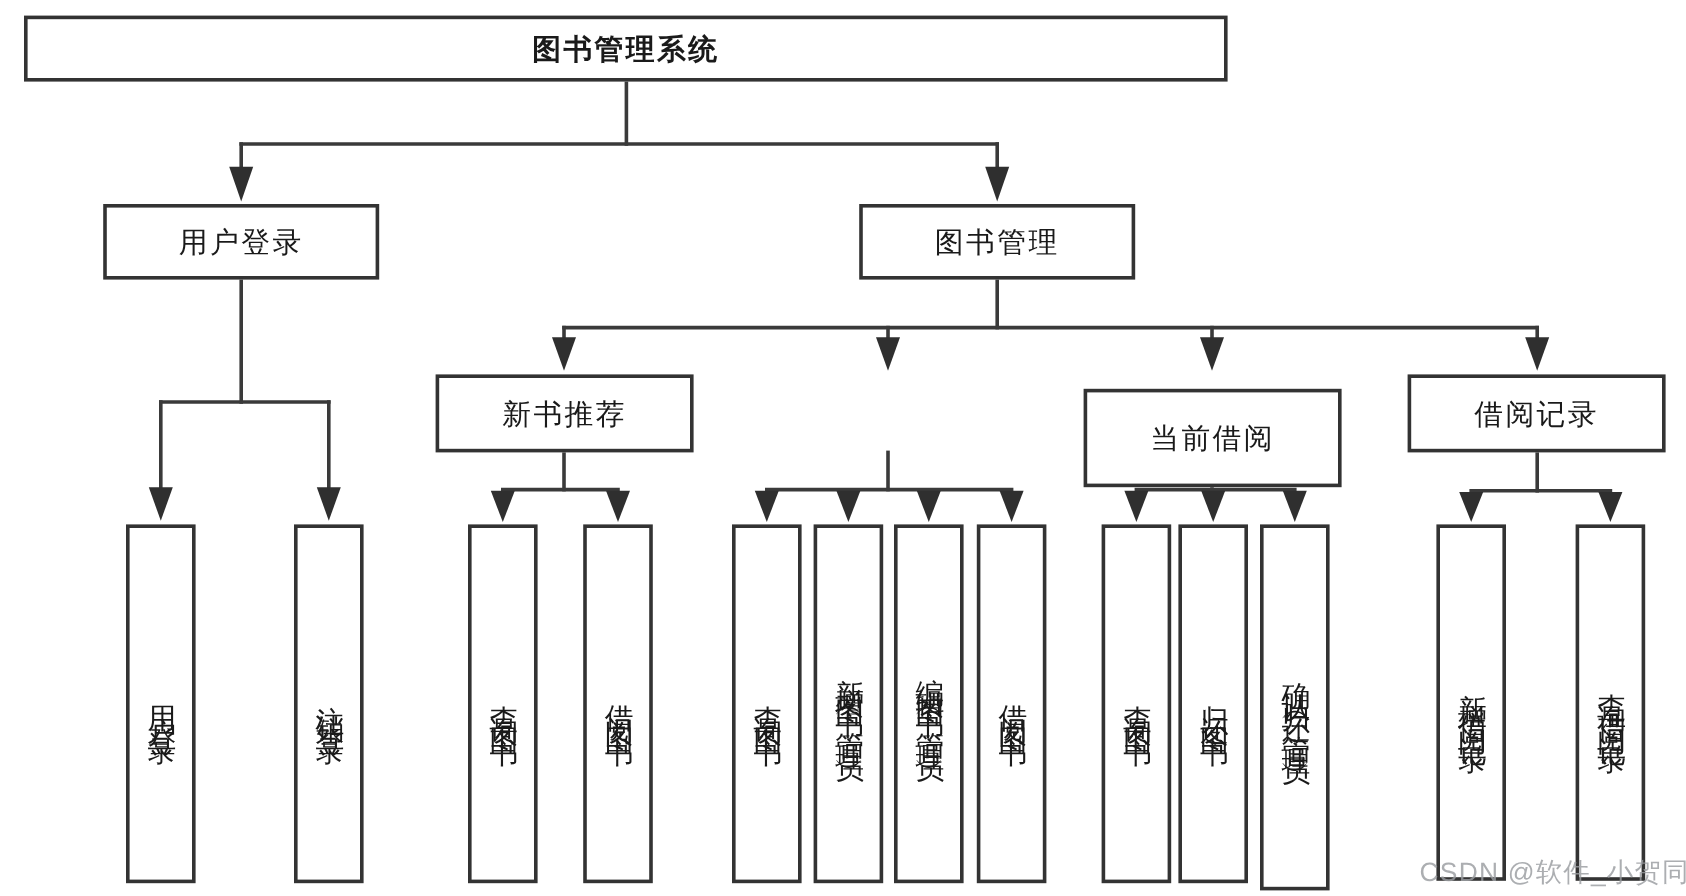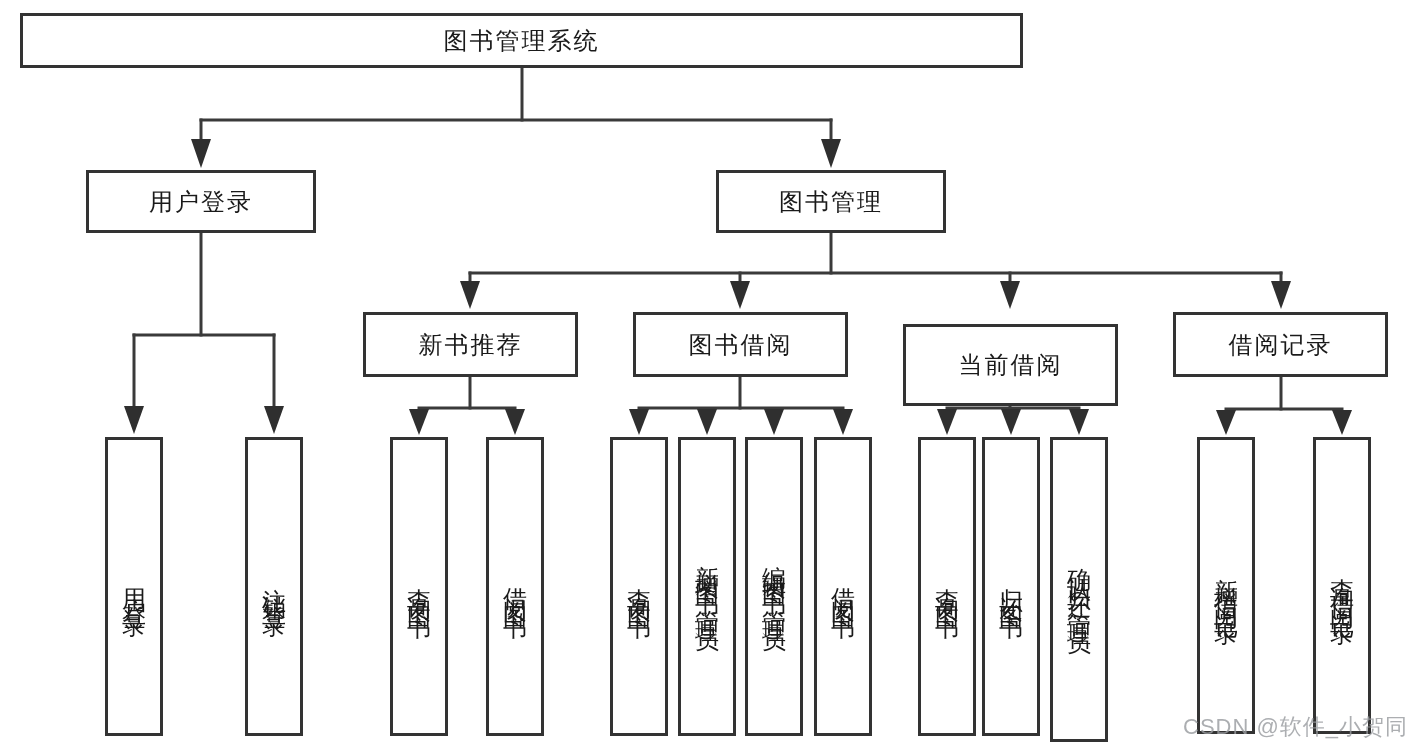--- a/index.html
+++ b/index.html
@@ -116,36 +116,33 @@
     <polygon points="937,409 957,409 947,435"></polygon>
     <polygon points="1001,409 1021,409 1011,435"></polygon>
     <polygon points="1069,409 1089,409 1079,435"></polygon>
 
     <path d="M1281,377 L1281,409"></path>
     <path d="M1226,409 L1342,409"></path>
     <polygon points="1216,410 1236,410 1226,435"></polygon>
     <polygon points="1332,410 1352,410 1342,435"></polygon>
   </svg>
 
-  <div class="node" style="left:20px; top:13px; width:1003px; height:55px;">
+  <div class="node" style="left:20px; top:13px; width:1003px; height:55px;font-weight:bold;">
     <span class="lbl">图书管理系统</span>
   </div>
 
   <div class="node" style="left:86px; top:170px; width:230px; height:63px;">
     <span class="lbl">用户登录</span>
   </div>
   <div class="node" style="left:716px; top:170px; width:230px; height:63px;font-family:Liberation Mono, monospace;">
     <span class="lbl">图书管理</span>
   </div>
 
   <div class="node" style="left:363px; top:312px; width:215px; height:65px;text-align:right;">
     <span class="lbl">新书推荐</span>
-  </div>
-  <div class="node" style="left:633px; top:312px; width:215px; height:65px;">
-    <span class="lbl">图书借阅</span>
   </div>
   <div class="node" style="left:903px; top:324px; width:215px; height:82px;">
     <span class="lbl">当前借阅</span>
   </div>
   <div class="node" style="left:1173px; top:312px; width:215px; height:65px;">
     <span class="lbl">借阅记录</span>
   </div>
 
   <div class="node vertical" style="left:105px; top:437px; width:58px; height:299px;">
     <span class="lbl">用户登录</span>

